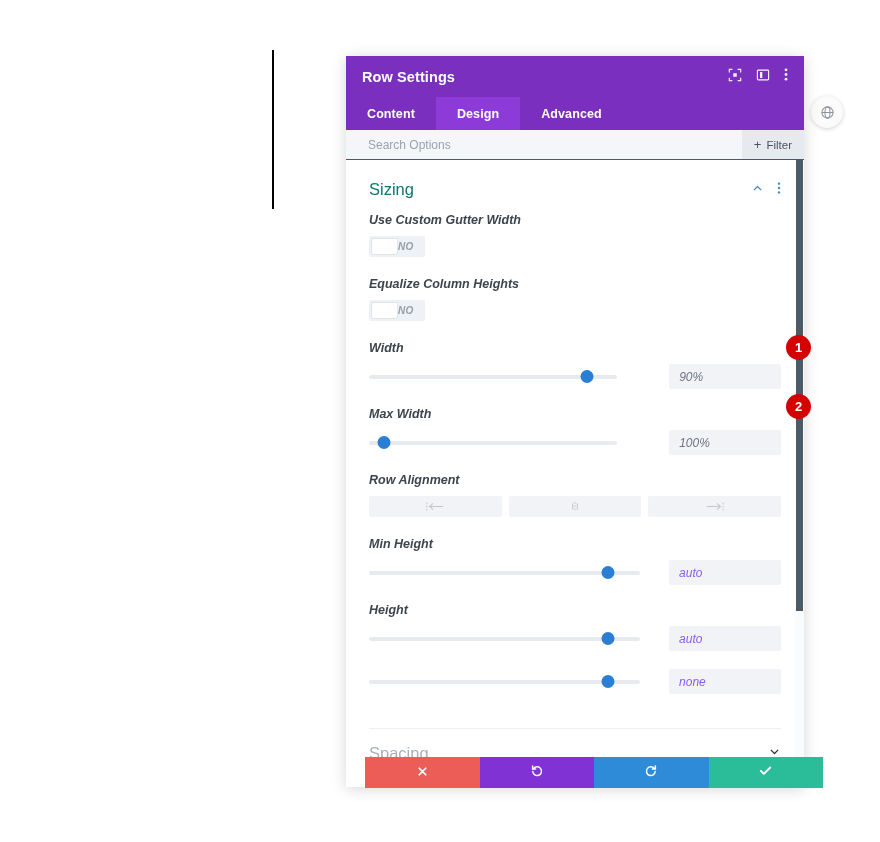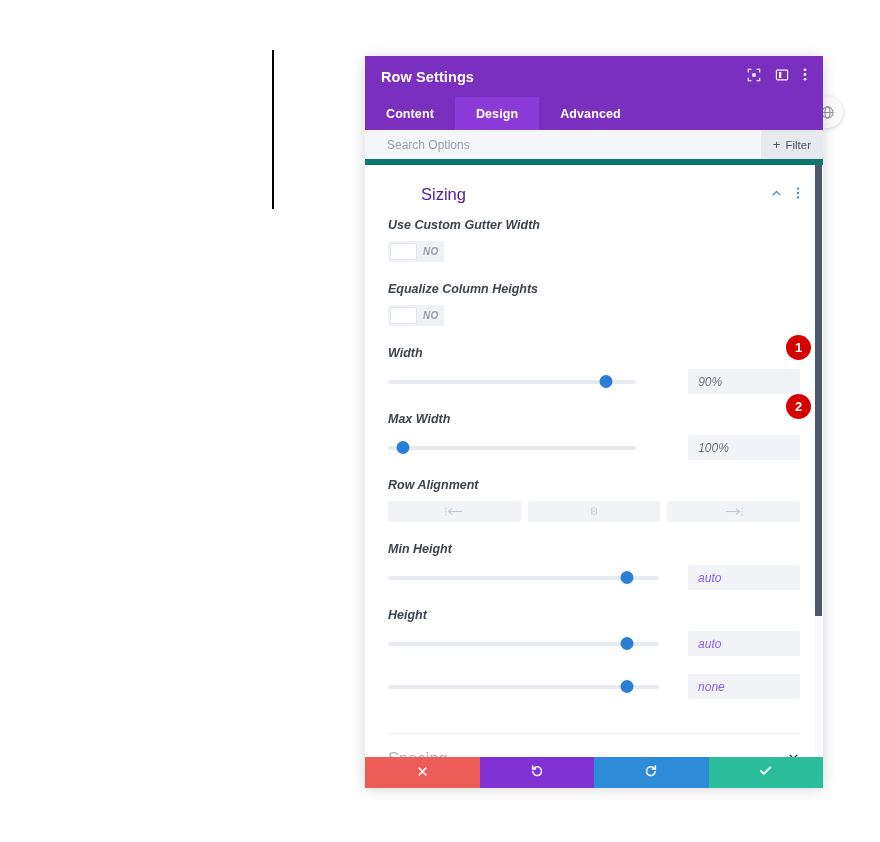--- a/index.html
+++ b/index.html
@@ -38,21 +38,21 @@
     display: flex;
     align-items: center;
     justify-content: center;
     z-index: 1;
   }
   .globe-button svg { display: block; }
 
   
   .panel {
     position: absolute;
-    left: 365px;
+    left: 346px;
     top: 56px;
     width: 458px;
     height: 731px;
     background: #ffffff;
     box-shadow: 0 2px 14px rgba(0,0,0,.16);
     z-index: 2;
     display: flex;
     flex-direction: column;
     overflow: hidden;
   }
@@ -99,21 +99,21 @@
     letter-spacing: .1px;
   }
   .tab.active { background: #8c3ad8; }
 
   .searchbar {
     height: 29px;
     background: #f4f6f9;
     display: flex;
     align-items: center;
     flex: none;
-    border-bottom: 6px solid #0f766e;
+    border-bottom: 1px solid #0f766e;
     position: relative;
   }
   .search-input {
     flex: 1;
     border: 0;
     outline: 0;
     background: transparent;
     font-family: "Liberation Sans", sans-serif;
     font-size: 12px;
     color: #6b7280;
@@ -161,23 +161,22 @@
   }
 
   
   .section-open-head {
     display: flex;
     align-items: center;
     padding: 20px 0 14px 0;
   }
   .section-open-title {
     flex: 1;
-    color: #4c1d95;
+    color: #0f766e;
     font-size: 16.5px;
-    margin-left: 33px;
   }
   .section-head-icons { display: flex; align-items: center; gap: 13px; }
 
   .field { padding-bottom: 2px; font-style: italic; }
   .field-label {
     font-size: 12.5px;
     color: #3c444d;
     font-weight: bold;
     margin-bottom: 9px;
   }
@@ -199,21 +198,20 @@
     margin-left: 2px;
     background: #ffffff;
     border: 1px solid #dfe4ea;
     border-radius: 2px;
     box-sizing: border-box;
   }
   .toggle-text {
     font-size: 10px;
     color: #97a0ab;
     font-weight: bold;
-    margin-left: 6px;
     letter-spacing: .4px;
   }
 
   
   .slider-row {
     display: flex;
     align-items: center;
     margin-bottom: 16px;
     gap: 21px;
   }

